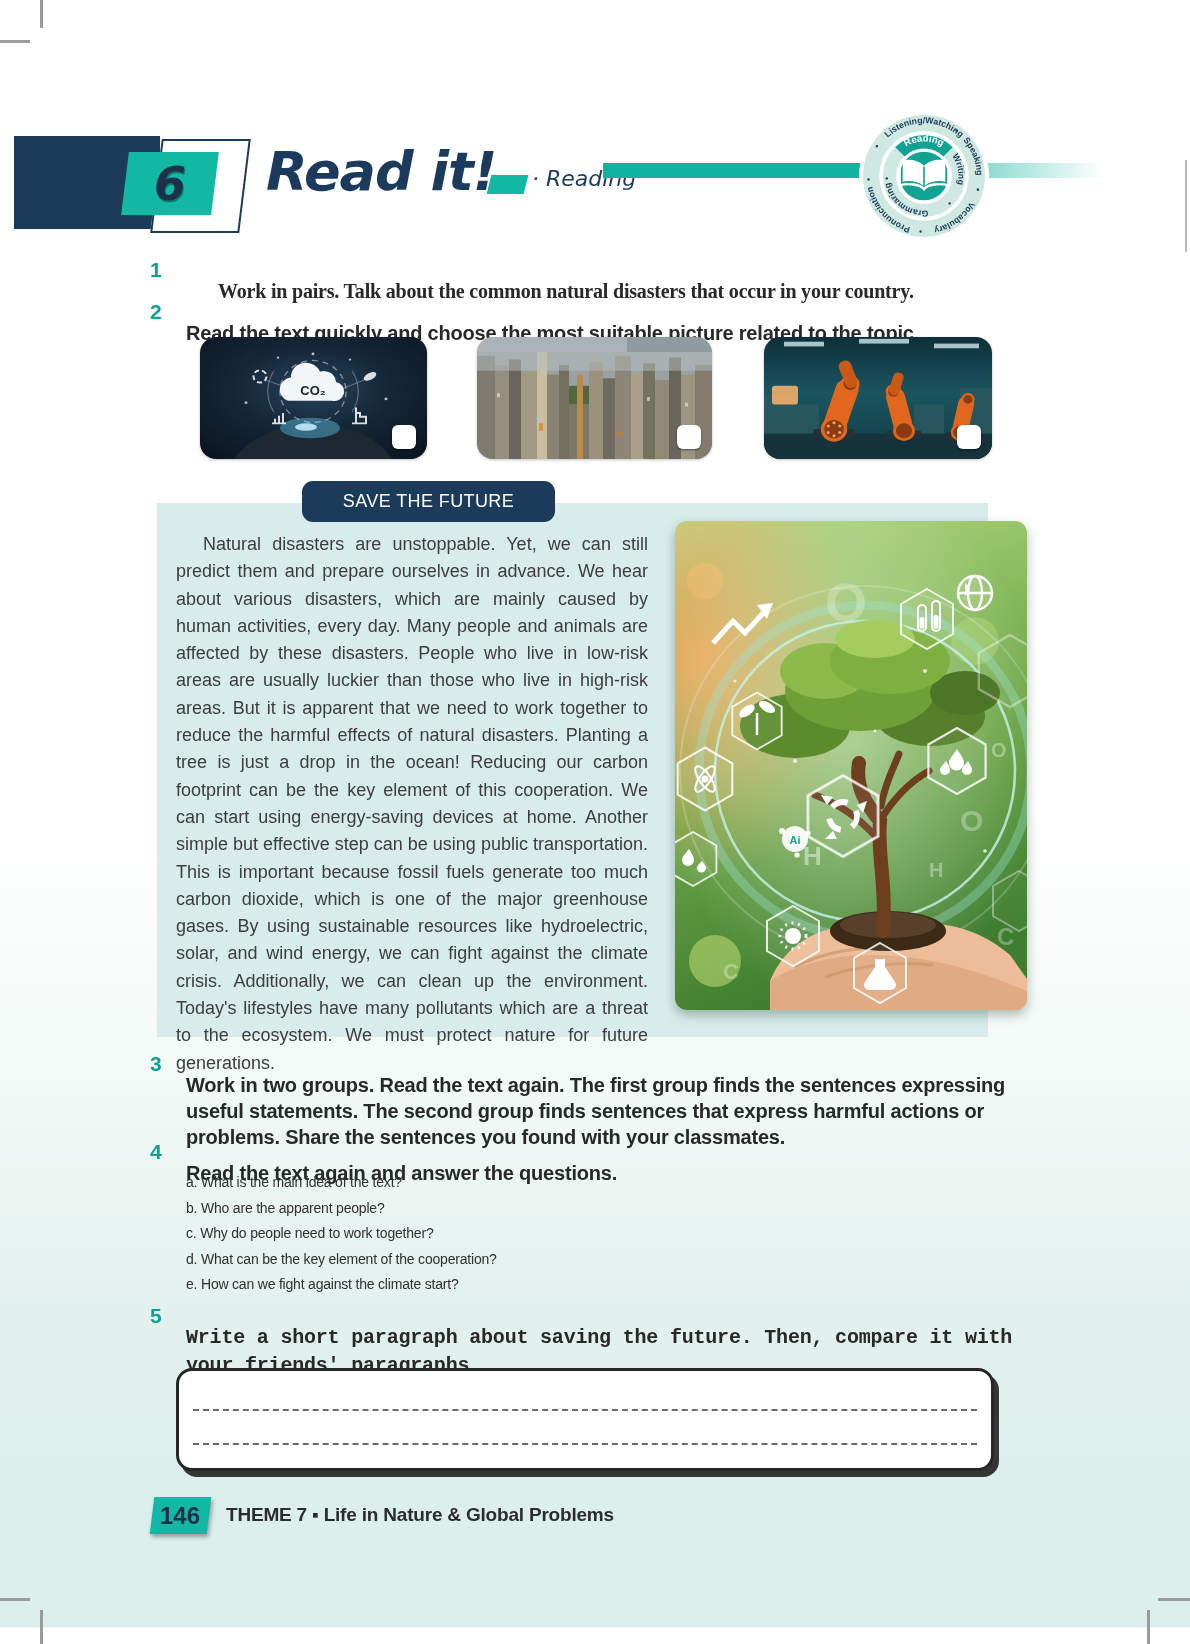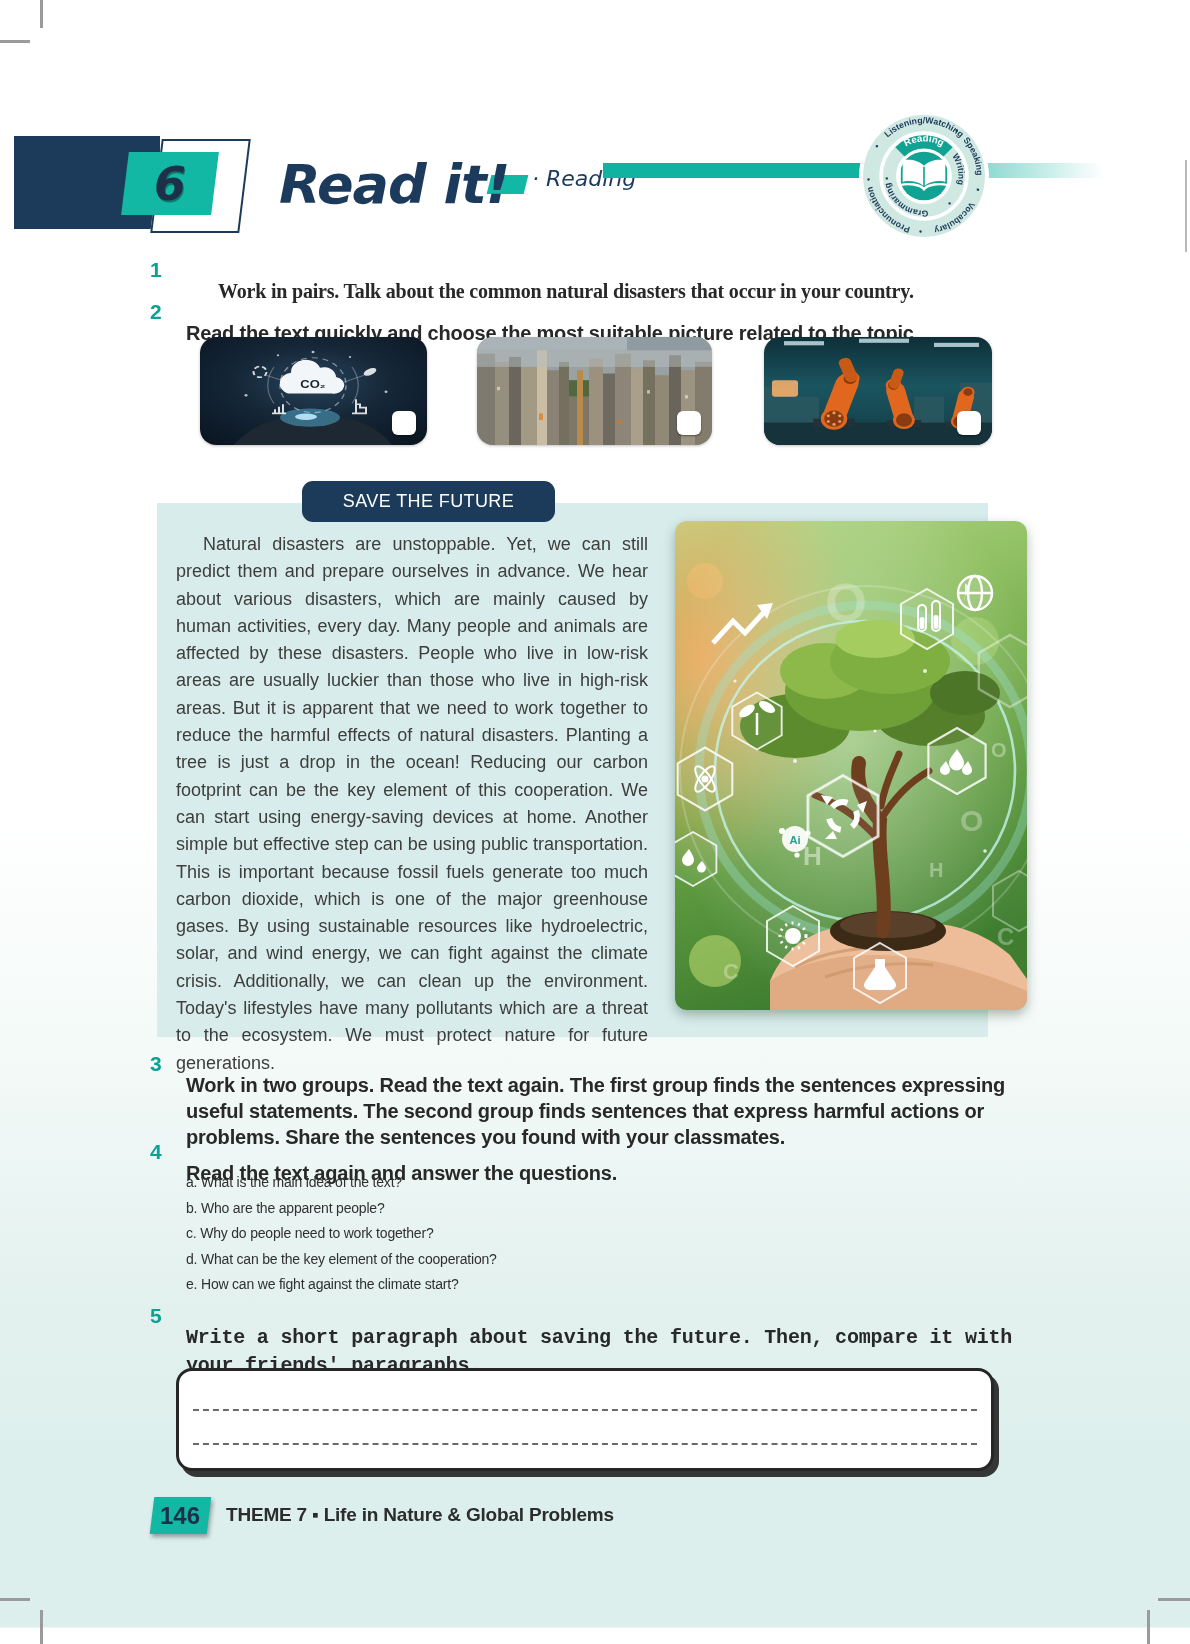--- a/index.html
+++ b/index.html
@@ -7,37 +7,37 @@
     font-family:"Liberation Sans",sans-serif;
     background:linear-gradient(180deg,#ffffff 0px,#ffffff 820px,#f2f9f7 1080px,#e3f1ee 1300px,#dcefec 1480px,#dcefec 1627px,#ffffff 1628px,#ffffff 1644px);}
   .abs{position:absolute;}
   .cmark{position:absolute;background:#9b9b9b;}
 
   
   .navy-slab{left:14px;top:136px;width:146px;height:93px;background:#1c3a5a;z-index:1;}
   .skew-outline{left:156px;top:139px;width:85px;height:90px;background:#fff;border:2px solid #1c3a5a;transform:skewX(-7deg);z-index:2;}
   .skew-teal{left:125px;top:152px;width:90px;height:63px;background:#13b8a4;transform:skewX(-7deg);z-index:3;display:flex;align-items:center;justify-content:center;}
   .unit-number{font-family:"DejaVu Sans",sans-serif;font-style:italic;font-weight:bold;font-size:46px;color:#1d3049;text-shadow:1px 2px 0 rgba(0,0,0,.35);transform:skewX(7deg);}
-  .title{left:262px;top:136px;margin:17px;font-family:"DejaVu Sans",sans-serif;font-style:italic;font-weight:bold;font-size:54px;letter-spacing:-1px;color:#1b3a5c;z-index:2;}
+  .title{left:262px;top:136px;margin:4px;font-family:"DejaVu Sans",sans-serif;font-style:italic;font-weight:bold;font-size:54px;letter-spacing:-1px;color:#1b3a5c;z-index:2;}
   .strand-chip{left:489px;top:175px;width:37px;height:19px;background:#13b8a4;transform:skewX(-14deg);}
   .strand-label{left:532px;top:166px;font-family:"DejaVu Sans",sans-serif;font-style:italic;font-weight:normal;font-size:22px;color:#1b3a5c;}
   .teal-rule{left:603px;top:163px;width:500px;height:15px;z-index:1;
     background:linear-gradient(90deg,#11b2a0 0%,#11b2a0 55%,rgba(17,178,160,.45) 78%,rgba(17,178,160,0) 100%);}
   .skills-badge{left:858px;top:110px;z-index:4;}
   .ring-word{font-size:8.6px;font-weight:bold;fill:#1c3a5a;}
   .ring-word-active{font-size:9.5px;font-weight:bold;fill:#ffffff;}
   .ring-bullet{font-size:8.6px;font-weight:bold;fill:#1c3a5a;}
 
   
   .ex-num{position:absolute;left:150px;font-weight:bold;font-size:21px;color:#0ba293;}
   .ex-text{position:absolute;left:186px;font-weight:bold;font-size:20px;line-height:26px;color:#282828;letter-spacing:-0.2px;width:845px;}
   .q-list{position:absolute;left:186px;top:1170px;margin:0;padding:0;list-style:none;font-size:14px;line-height:25.5px;color:#303030;letter-spacing:-0.2px;}
 
   
-  .pic{position:absolute;top:337px;height:108px;border-radius:16px;overflow:hidden;box-shadow:0 1px 3px rgba(0,0,0,.25);}
+  .pic{position:absolute;top:337px;height:122px;border-radius:16px;overflow:hidden;box-shadow:0 1px 3px rgba(0,0,0,.25);}
   .pic svg{display:block;width:100%;height:100%;}
   .pick-box{position:absolute;right:11px;bottom:10px;width:24px;height:24px;background:#fff;border-radius:6px;box-shadow:0 1px 2px rgba(0,0,0,.45);}
 
   
   .panel{left:157px;top:503px;width:831px;height:534px;background:#d8edeb;}
   .pill{left:302px;top:481px;width:253px;height:41px;background:#1c3a5a;border-radius:11px;display:flex;align-items:center;justify-content:center;z-index:3;}
   .pill span{color:#fff;font-weight:normal;font-size:18px;letter-spacing:.4px;}
   .passage{left:176px;top:531px;width:472px;margin:0;font-size:18px;line-height:27.3px;color:#3d3d3d;text-align:justify;text-indent:27px;z-index:2;}
   .tree-img{left:675px;top:521px;width:352px;height:489px;border-radius:12px;overflow:hidden;box-shadow:0 5px 12px rgba(30,60,50,.35);z-index:2;}
   .tree-img svg{display:block;width:100%;height:100%;}

